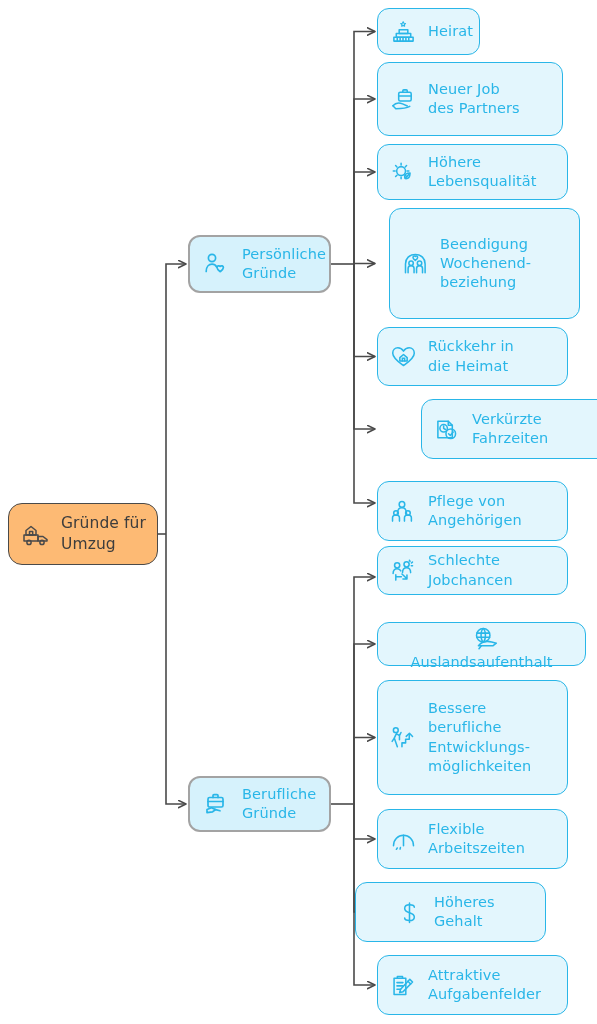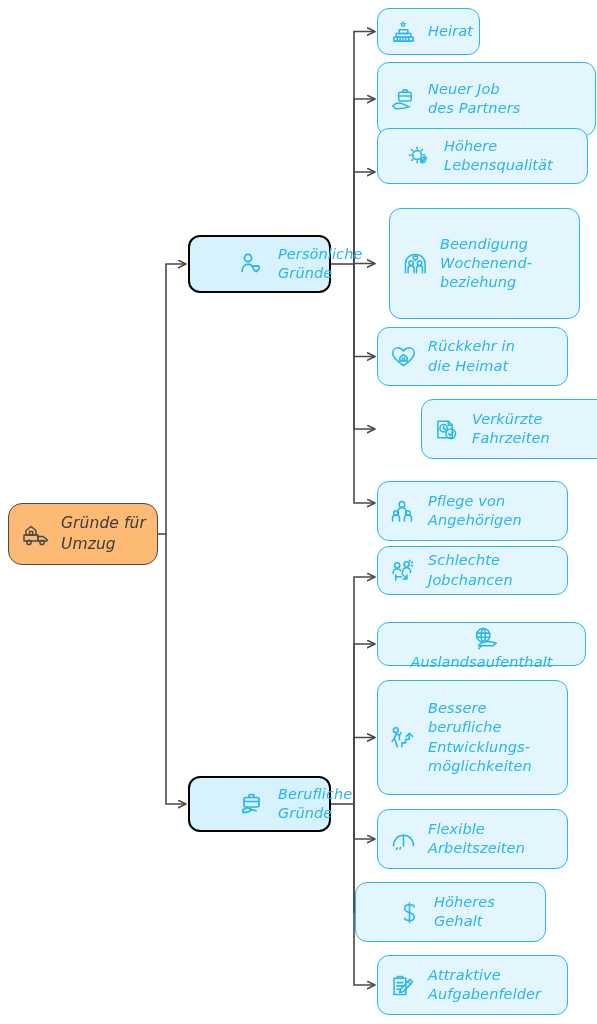--- a/index.html
+++ b/index.html
@@ -26,21 +26,20 @@
     width: 597px;
     height: 1024px;
     pointer-events: none;
   }
   .node {
     position: absolute;
     box-sizing: border-box;
     display: flex;
     align-items: center;
     border-radius: 12px;
-    font-style: italic;
   }
   .node .ico {
     flex: 0 0 auto;
     display: flex;
     align-items: center;
     justify-content: center;
     width: 30px;
     height: 30px;
     margin-left: 12px;
   }
@@ -58,22 +57,21 @@
     border: 1.6px solid #4a4a4a;
     border-radius: 14px;
   }
   .node.root .lbl {
     color: #3d3d3d;
     font-size: 15.5px;
   }
   
   .node.branch {
     background: #d6f2fc;
-    border: 2px solid #000000;
-    padding-left: 36px;
+    border: 2px solid #a3a3a3;
   }
   .node.branch .lbl {
     color: #29b6e8;
     font-size: 14.5px;
   }
   
   .node.leaf {
     background: #e3f6fd;
     border: 1.8px solid #29b6e8;
   }
@@ -164,34 +162,34 @@
           <svg width="27" height="25" viewBox="0 0 28 26" fill="none" stroke="#29b6e8" stroke-width="1.6" stroke-linecap="round" stroke-linejoin="round">
             <path d="M14 3.2 l1 1.9 2.1 .3 -1.55 1.5 .37 2.1 -1.92 -1 -1.92 1 .37 -2.1 -1.55 -1.5 2.1 -.3 Z" transform="translate(0,-0.5) scale(0.78) translate(3.5,1.2)"></path>
             <path d="M9.5 11.2 L18.5 11.2 L18.5 15 L9.5 15 Z"></path>
             <path d="M6.5 15 L21.5 15 L21.5 19 L6.5 19 Z"></path>
             <path d="M4 19 L24 19 L24 23 L4 23 Z"></path>
             <path d="M7.5 19.8 L7.5 22.3 M10.5 19.8 L10.5 22.3 M13.5 19.8 L13.5 22.3 M16.5 19.8 L16.5 22.3 M19.5 19.8 L19.5 22.3"></path>
           </svg>
         </span>
         <span class="lbl">Heirat</span>
       </div>
-      <div class="node leaf" style="left: 377px; top: 62px; width: 219px; height: 74px;">
+      <div class="node leaf" style="left: 377px; top: 62px; width: 186px; height: 74px;">
         <span class="ico">
           <svg width="27" height="25" viewBox="0 0 28 26" fill="none" stroke="#29b6e8" stroke-width="1.6" stroke-linecap="round" stroke-linejoin="round">
             <rect x="9" y="5.5" width="13" height="9" rx="1.6"></rect>
             <path d="M13.3 5.5 L13.3 3.9 C13.3 3.3 13.7 3 14.3 3 L16.9 3 C17.5 3 17.9 3.3 17.9 3.9 L17.9 5.5"></path>
             <path d="M9 9.4 L22 9.4"></path>
             <path d="M3 19.5 C5.5 16.6 9.5 16 13 17.6 L18 19.8"></path>
             <path d="M3 19.5 L6 22.6 C10 22.6 17 22.3 20.5 20.2"></path>
           </svg>
         </span>
         <span class="lbl">Neuer Job
 des Partners</span>
       </div>
-      <div class="node leaf" style="left: 377px; top: 128px; width: 211px; height: 56px; padding-left: 16px;">
+      <div class="node leaf" style="left: 377px; top: 144px; width: 191px; height: 56px;">
         <span class="ico">
           <svg width="27" height="25" viewBox="0 0 28 26" fill="none" stroke="#29b6e8" stroke-width="1.6" stroke-linecap="round" stroke-linejoin="round">
             <circle cx="11.5" cy="11.5" r="4.6"></circle>
             <path d="M11.5 3.4 L11.5 5.3 M11.5 17.7 L11.5 19.6 M3.4 11.5 L5.3 11.5 M17.7 11.5 L19.6 11.5 M5.8 5.8 L7.2 7.2 M15.8 15.8 L17.2 17.2 M17.2 5.8 L15.8 7.2 M7.2 15.8 L5.8 17.2"></path>
             <path d="M15.2 17.6 C15.2 15.2 17.2 13.6 20.8 13.6 C20.8 17.2 19.2 19.5 16.6 19.5 C15.7 19.5 15.2 18.8 15.2 17.6 Z"></path>
             <path d="M20.2 14.3 L16.2 18.6"></path>
           </svg>
         </span>
         <span class="lbl">Höhere
 Lebensqualität</span>

